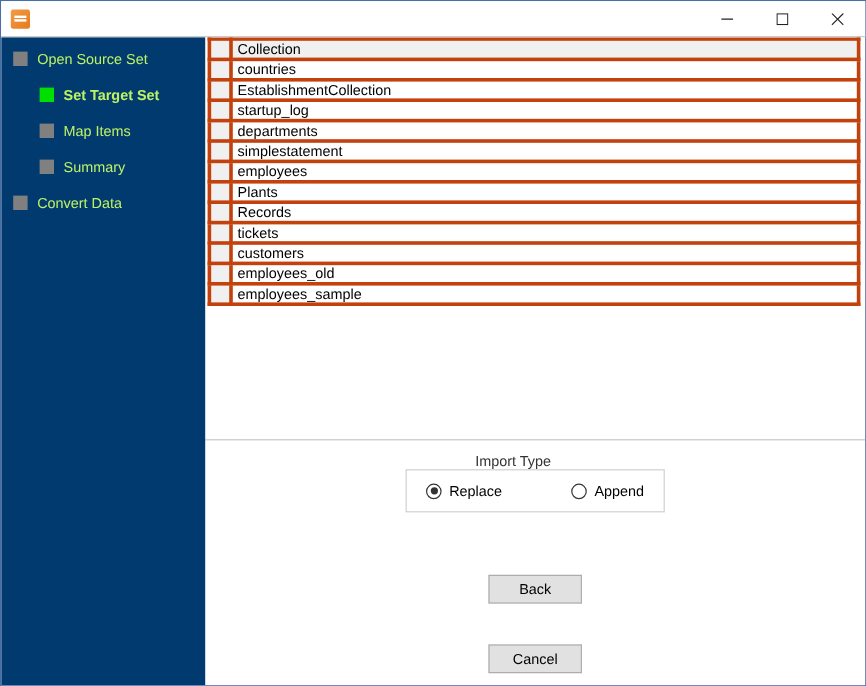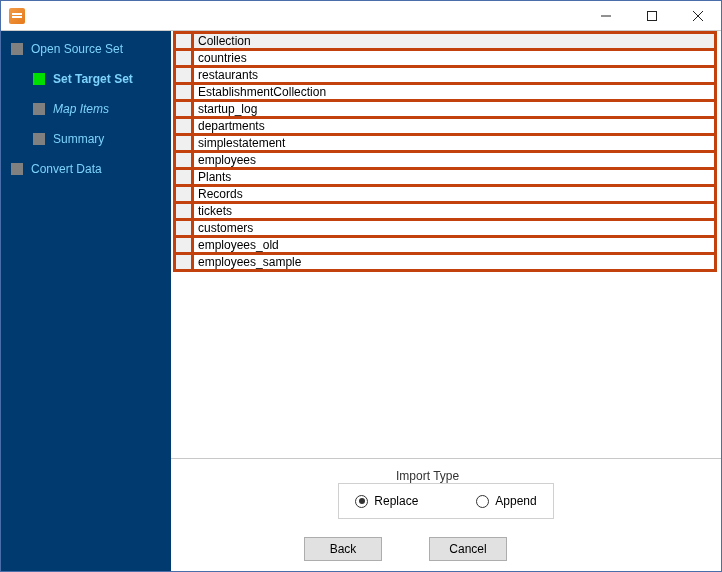--- a/index.html
+++ b/index.html
@@ -41,21 +41,21 @@
   .tree { position:relative; }
   .node {
     display:flex; align-items:center; height:24px; padding-left:0;
     cursor: pointer; white-space:nowrap;
   }
   .node .box {
     width:12px; height:12px; background:#808080; margin-right:8px; flex-shrink:0;
   }
   .node.active .box { background:#00e000; }
   .node.active .lbl { font-weight:bold; }
-  .node .lbl { color:#7dd3fc; font-size:12px; }
+  .node .lbl { color:#bef264; font-size:12px; }
   .lvl0 { margin-left: 6px; }
   .lvl1 { margin-left: 28px; }
   .main {
     flex:1; display:flex; flex-direction:column; padding:0;
   }
   .table-wrap {
     flex:1; margin:0; overflow:auto; border-bottom:1px solid #c8c8c8;
     padding: 0 4px 0 2px;
   }
   table.coll {
@@ -79,21 +79,21 @@
     flex:1; border:1px solid #d0d0d0; padding:10px 16px; display:flex; gap:58px;
   }
   .radio-item { display:flex; align-items:center; gap:6px; cursor:pointer; }
   .radio-dot {
     width:13px; height:13px; border:1px solid #333; border-radius:50%;
     display:flex; align-items:center; justify-content:center; background:#fff;
   }
   .radio-dot .inner { width:6px; height:6px; border-radius:50%; background:#333; display:none; }
   .radio-item.selected .inner { display:block; }
   .button-row {
-    display:flex; align-items:center; padding:8px 14px 10px 14px; gap:47px;
+    display:flex; align-items:center; padding:8px 14px 10px 14px; gap:34px;flex-direction:column;
   }
   .button-row .gap { width:72px; }
   .btn {
     width:78px; height:24px; background:#e1e1e1; border:1px solid #adadad;
     display:flex; align-items:center; justify-content:center; cursor:pointer;
     font-size:12px; color:#000;
   }
   .btn.primary { border:2px solid #0078d7; background:#e1e1e1; }
 </style>
 </head>
@@ -128,21 +128,21 @@
     <div class="sidebar">
       <div class="tree" id="tree">
           <div class="node lvl0">
             <div class="box"></div>
             <span class="lbl">Open Source Set</span>
           </div>
           <div class="node lvl1 active" style="margin-top: 6px;">
             <div class="box"></div>
             <span class="lbl">Set Target Set</span>
           </div>
-          <div class="node lvl1" style="margin-top: 6px; font-style: italic;">
+          <div class="node lvl1" style="margin-top: 6px;">
             <div class="box"></div>
             <span class="lbl">Map Items</span>
           </div>
           <div class="node lvl1" style="margin-top: 6px;">
             <div class="box"></div>
             <span class="lbl">Summary</span>
           </div>
           <div class="node lvl0" style="margin-top: 6px;">
             <div class="box"></div>
             <span class="lbl">Convert Data</span>
@@ -157,24 +157,20 @@
           <thead>
             <tr>
               <th class="sel"></th>
               <th>Collection</th>
             </tr>
           </thead>
           <tbody id="tbody">
               <tr>
                 <td class="sel"></td>
                 <td>countries</td>
-              </tr>
-              <tr>
-                <td class="sel"></td>
-                <td>restaurants</td>
               </tr>
               <tr>
                 <td class="sel"></td>
                 <td>EstablishmentCollection</td>
               </tr>
               <tr>
                 <td class="sel"></td>
                 <td>startup_log</td>
               </tr>
               <tr>

